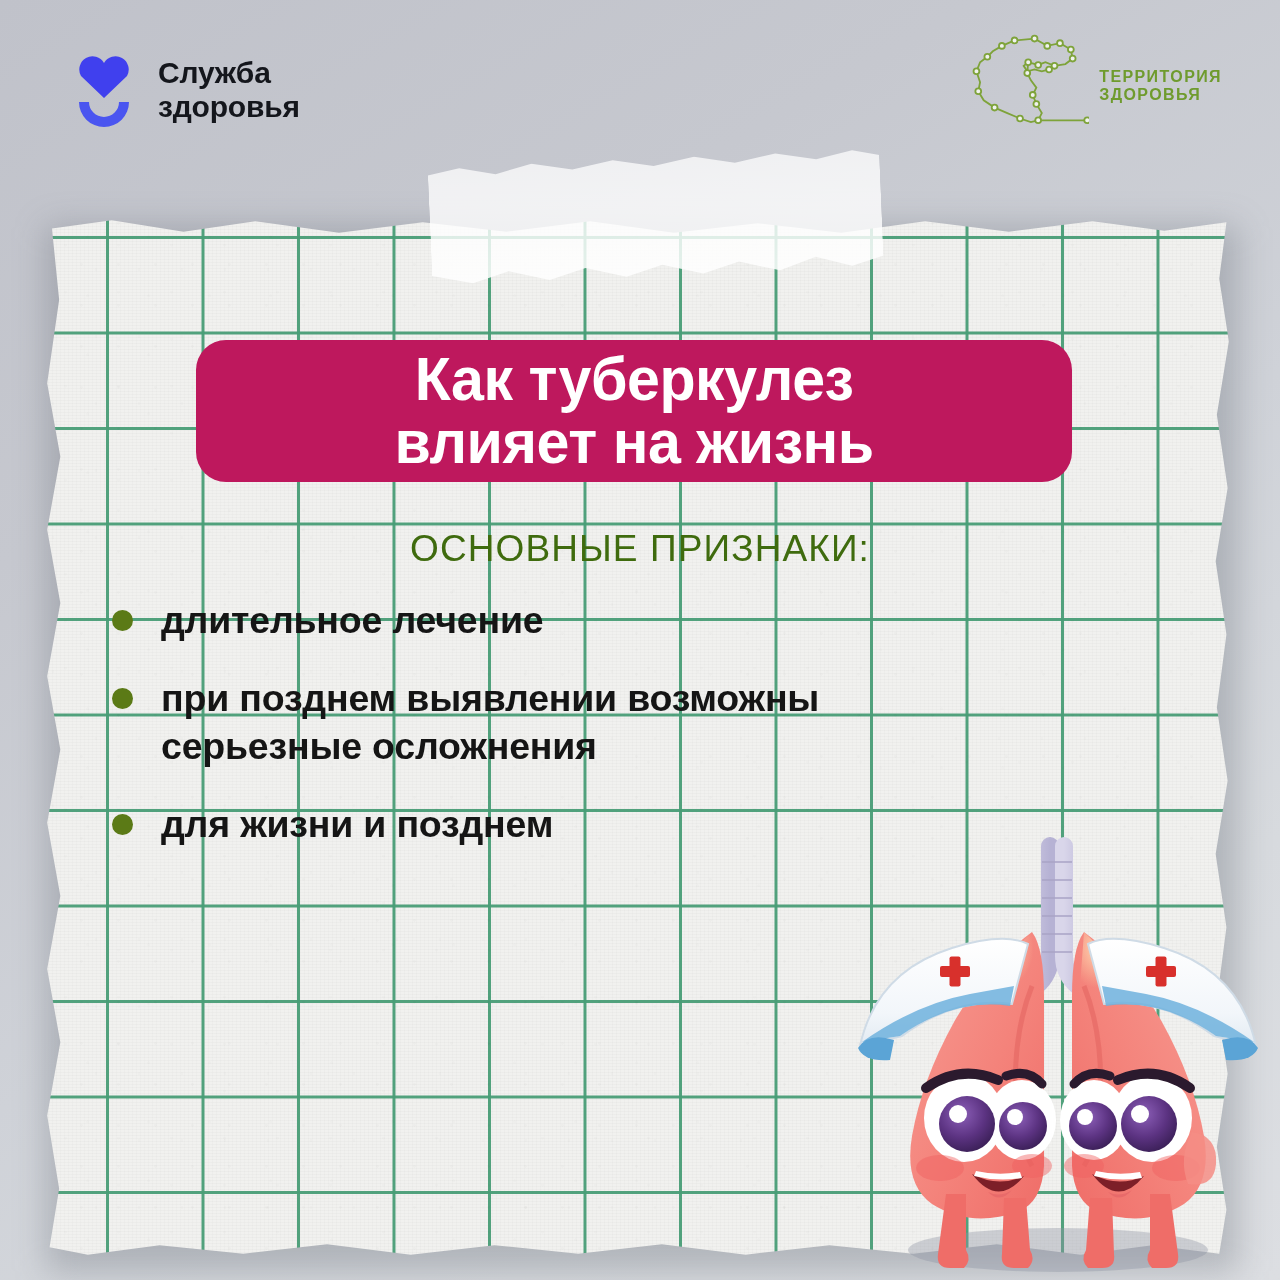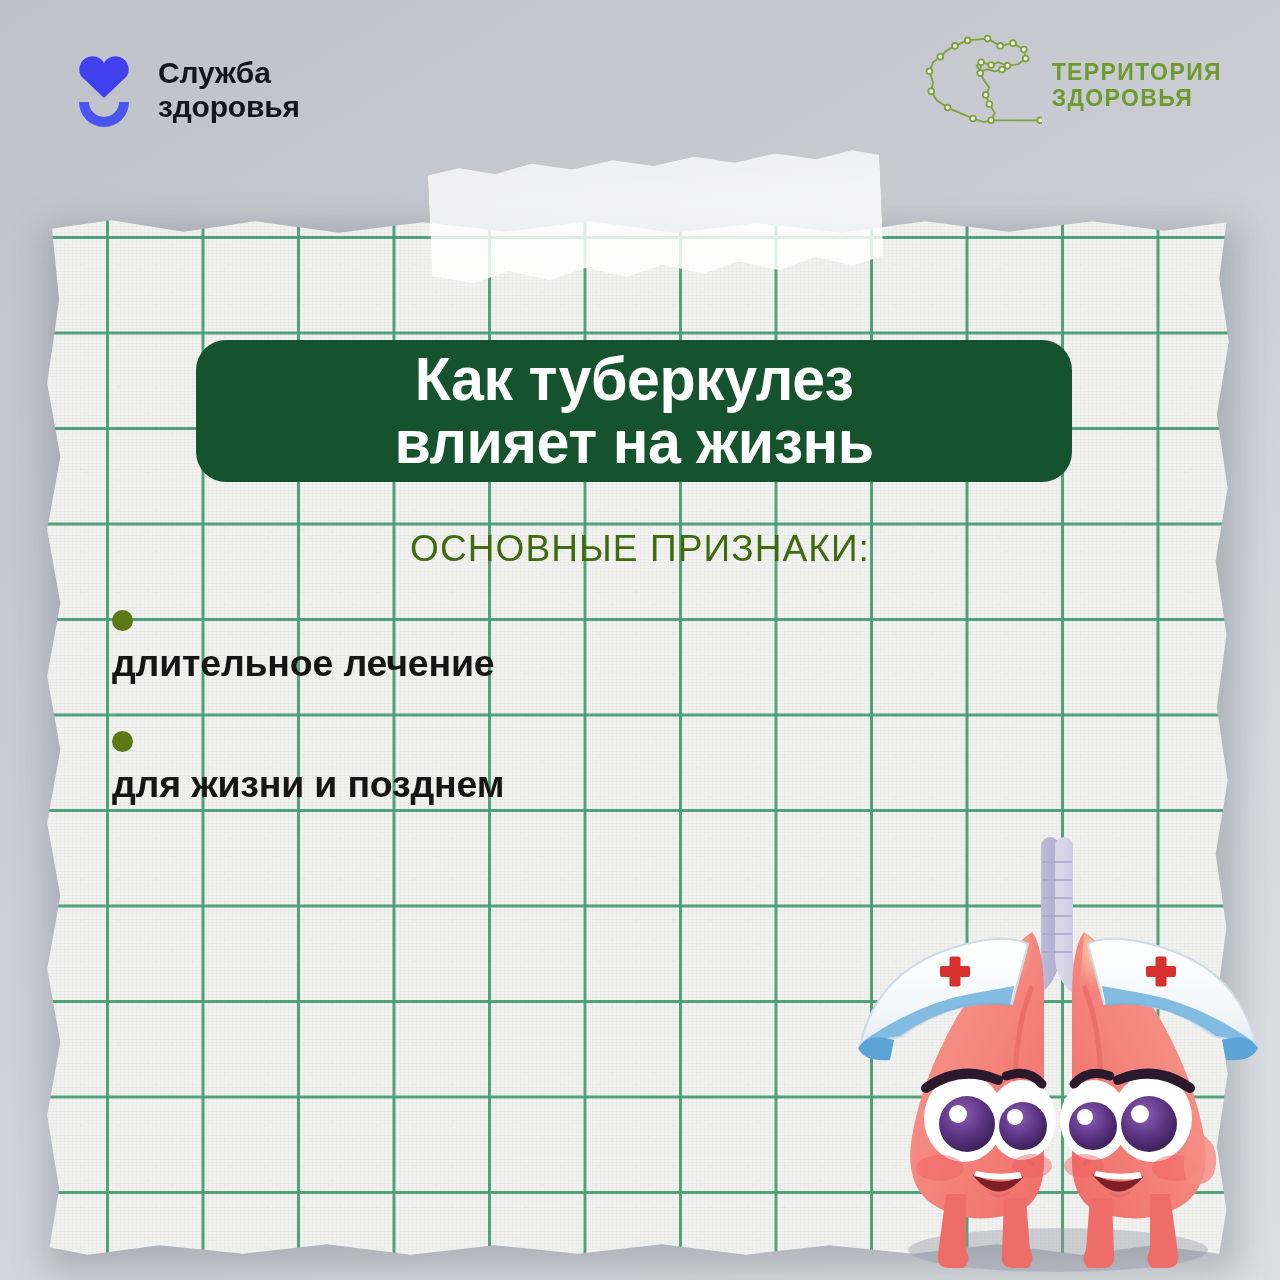--- a/index.html
+++ b/index.html
@@ -8,21 +8,21 @@
     font-family:"Liberation Sans","DejaVu Sans",sans-serif;
     background:linear-gradient(150deg,#c0c2ca 0%,#c6c8cf 28%,#cfd2d8 55%,#d7dade 78%,#dcdee2 100%);
   }
 
   
   .logo-left{position:absolute;left:72px;top:52px;display:flex;align-items:center;gap:22px;}
   .logo-left .mark{width:64px;height:76px;position:relative;}
   .logo-left .words{font-weight:bold;font-size:30px;line-height:1.12;color:#14161c;letter-spacing:-.2px;}
 
   .logo-right{position:absolute;right:58px;top:34px;display:flex;align-items:center;gap:10px;}
-  .logo-right .words{font-weight:bold;font-size:23px;line-height:1.12;color:#6f9b2e;letter-spacing:1.4px;text-align:left;}
+  .logo-right .words{font-weight:bold;font-size:16px;line-height:1.12;color:#6f9b2e;letter-spacing:1.4px;text-align:left;}
   .logo-right .words div{white-space:nowrap;}
 
   
   .paper-shadow{
     position:absolute;left:46px;top:226px;width:1192px;height:1046px;
     background:rgba(90,95,105,.30);filter:blur(16px);border-radius:6px;
   }
   .paper{
     position:absolute;left:40px;top:216px;width:1196px;height:1046px;
     background:
@@ -74,37 +74,37 @@
       0% 12%,7% 8%,15% 13%,23% 7%,32% 12%,41% 7%,50% 12%,59% 7%,68% 12%,
       77% 7%,86% 12%,94% 7%,100% 11%,
       100% 78%,93% 84%,85% 77%,77% 85%,68% 78%,60% 85%,51% 78%,43% 85%,
       34% 78%,26% 85%,17% 78%,9% 85%,0% 79%);
     box-shadow:0 2px 6px rgba(80,85,95,.12);
   }
 
   
   .title-banner{
     position:absolute;left:196px;top:340px;width:876px;height:142px;
-    background:#14532d;border-radius:30px;
+    background:#be185d;border-radius:30px;
     display:flex;align-items:center;justify-content:center;
   }
   .title-banner .t{
     color:#ffffff;font-weight:bold;text-align:center;
     font-size:61px;line-height:1.03;letter-spacing:-.5px;
     transform:scaleX(.97);
   }
 
   .subtitle{
     position:absolute;left:0;right:0;top:528px;text-align:center;
     color:#3f6b0e;font-weight:normal;font-size:37px;letter-spacing:1.1px;
   }
 
   
   .bullets{position:absolute;left:112px;top:596px;width:920px;}
-  .bullet{display:flex;align-items:flex-start;gap:8px;margin-bottom:30px;flex-direction:column;}
+  .bullet{display:flex;align-items:flex-start;gap:28px;margin-bottom:30px;}
   .dot{width:21px;height:21px;border-radius:50%;background:#5b7a16;flex:0 0 21px;margin-top:14px;}
   .btext{color:#151515;font-weight:bold;font-size:37.5px;line-height:1.28;letter-spacing:-.2px;}
 
   
   .lungs{position:absolute;left:836px;top:836px;width:444px;height:446px;}
   .lungs svg{width:100%;height:100%;display:block;}
 </style>
 </head>
 <body>
 
@@ -175,20 +175,27 @@
   </div>
 </div>
 
 <div class="subtitle">ОСНОВНЫЕ ПРИЗНАКИ:</div>
 
 <div class="bullets">
   <div class="bullet">
     <span class="dot"></span>
     <span class="btext">
       <div>длительное лечение</div>
+    </span>
+  </div>
+  <div class="bullet">
+    <span class="dot"></span>
+    <span class="btext">
+      <div>при позднем выявлении возможны</div>
+      <div>серьезные осложнения</div>
     </span>
   </div>
   <div class="bullet">
     <span class="dot"></span>
     <span class="btext">
       <div>для жизни и позднем</div>
     </span>
   </div>
 </div>
 

